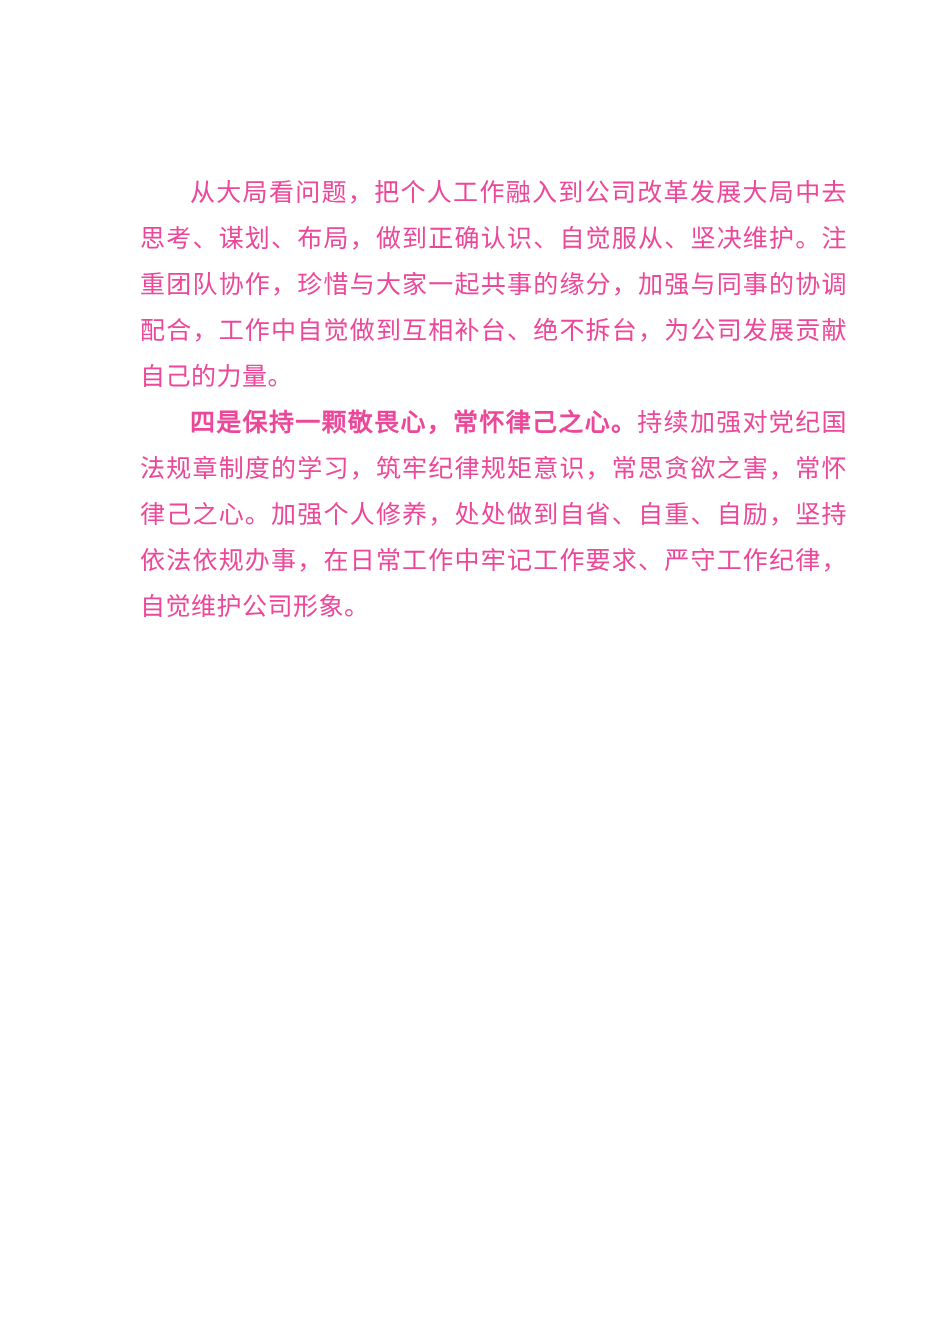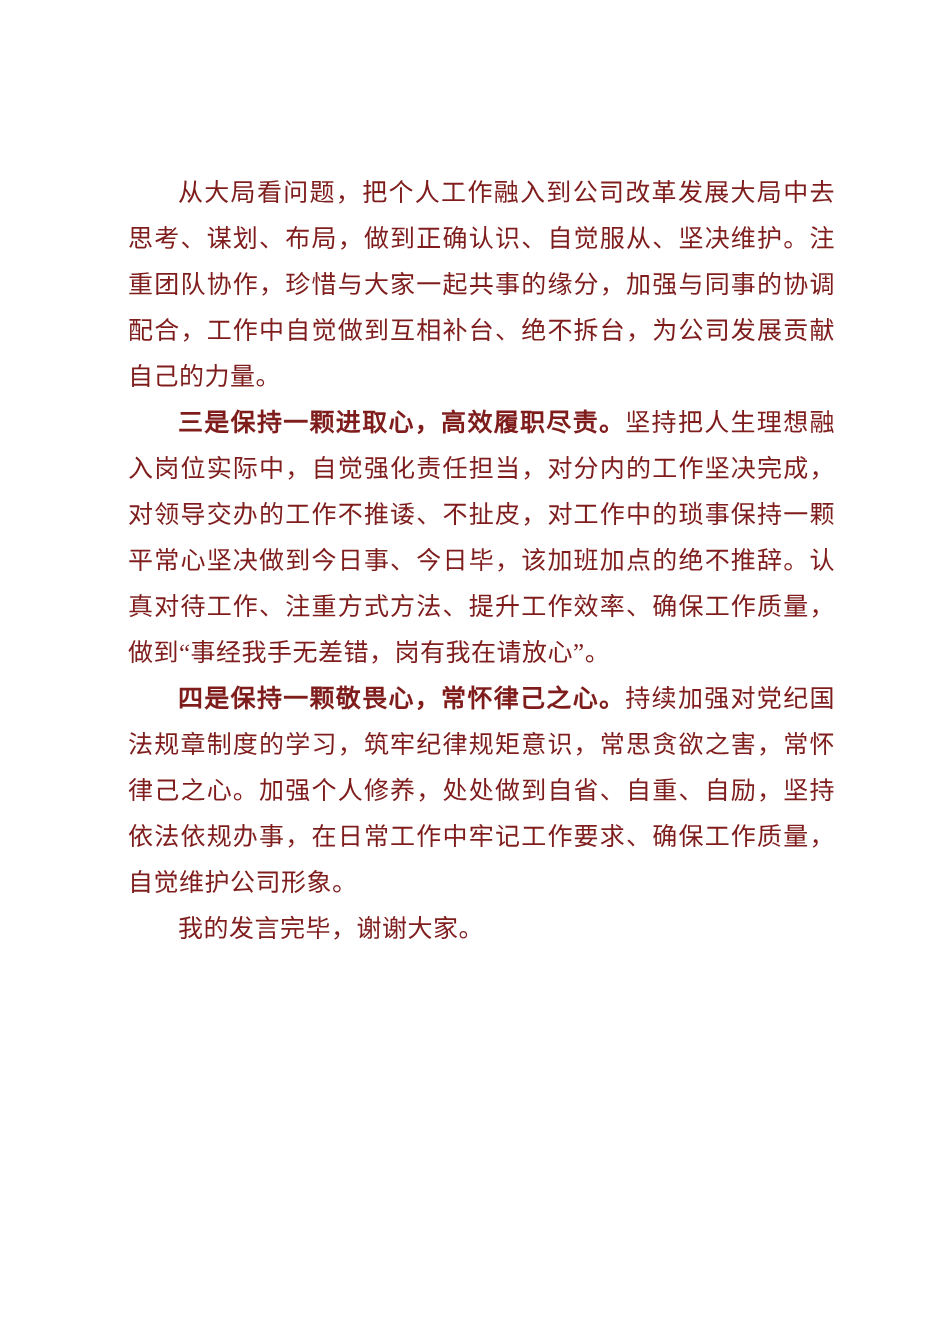--- a/index.html
+++ b/index.html
@@ -10,24 +10,24 @@
   }
   .page {
     position: relative;
     width: 950px;
     height: 1344px;
     background: #ffffff;
     overflow: hidden;
   }
   .doc-body {
     position: absolute;
-    left: 128px;
+    left: 140px;
     top: 170px;
     width: 707px;
-    color: #7f1d1d;
+    color: #ec4899;
     font-family: "Liberation Serif", serif;
   }
   .para {
     margin: 0;
     padding: 0;
     font-size: 25px;
     line-height: 46px;
     text-align: justify;
     text-indent: 2em;
     word-break: normal;
@@ -42,21 +42,19 @@
   }
 </style>
 </head>
 <body>
 
 <div class="page">
   <main class="doc-body">
 
     <p class="para"><strong class="lead"></strong><span class="body-text">从大局看问题，把个人工作融入到公司改革发展大局中去思考、谋划、布局，做到正确认识、自觉服从、坚决维护。注重团队协作，珍惜与大家一起共事的缘分，加强与同事的协调配合，工作中自觉做到互相补台、绝不拆台，为公司发展贡献自己的力量。</span></p>
 
-    <p class="para"><strong class="lead">三是保持一颗进取心，高效履职尽责。</strong><span class="body-text">坚持把人生理想融入岗位实际中，自觉强化责任担当，对分内的工作坚决完成，对领导交办的工作不推诿、不扯皮，对工作中的琐事保持一颗平常心坚决做到今日事、今日毕，该加班加点的绝不推辞。认真对待工作、注重方式方法、提升工作效率、确保工作质量，做到“事经我手无差错，岗有我在请放心”。</span></p>
 
-    <p class="para"><strong class="lead">四是保持一颗敬畏心，常怀律己之心。</strong><span class="body-text">持续加强对党纪国法规章制度的学习，筑牢纪律规矩意识，常思贪欲之害，常怀律己之心。加强个人修养，处处做到自省、自重、自励，坚持依法依规办事，在日常工作中牢记工作要求、确保工作质量，自觉维护公司形象。</span></p>
+    <p class="para"><strong class="lead">四是保持一颗敬畏心，常怀律己之心。</strong><span class="body-text">持续加强对党纪国法规章制度的学习，筑牢纪律规矩意识，常思贪欲之害，常怀律己之心。加强个人修养，处处做到自省、自重、自励，坚持依法依规办事，在日常工作中牢记工作要求、严守工作纪律，自觉维护公司形象。</span></p>
 
 
-    <p class="para"><strong class="lead"></strong><span class="body-text">我的发言完毕，谢谢大家。</span></p>
 
   </main>
 </div>
 
 </body></html>

